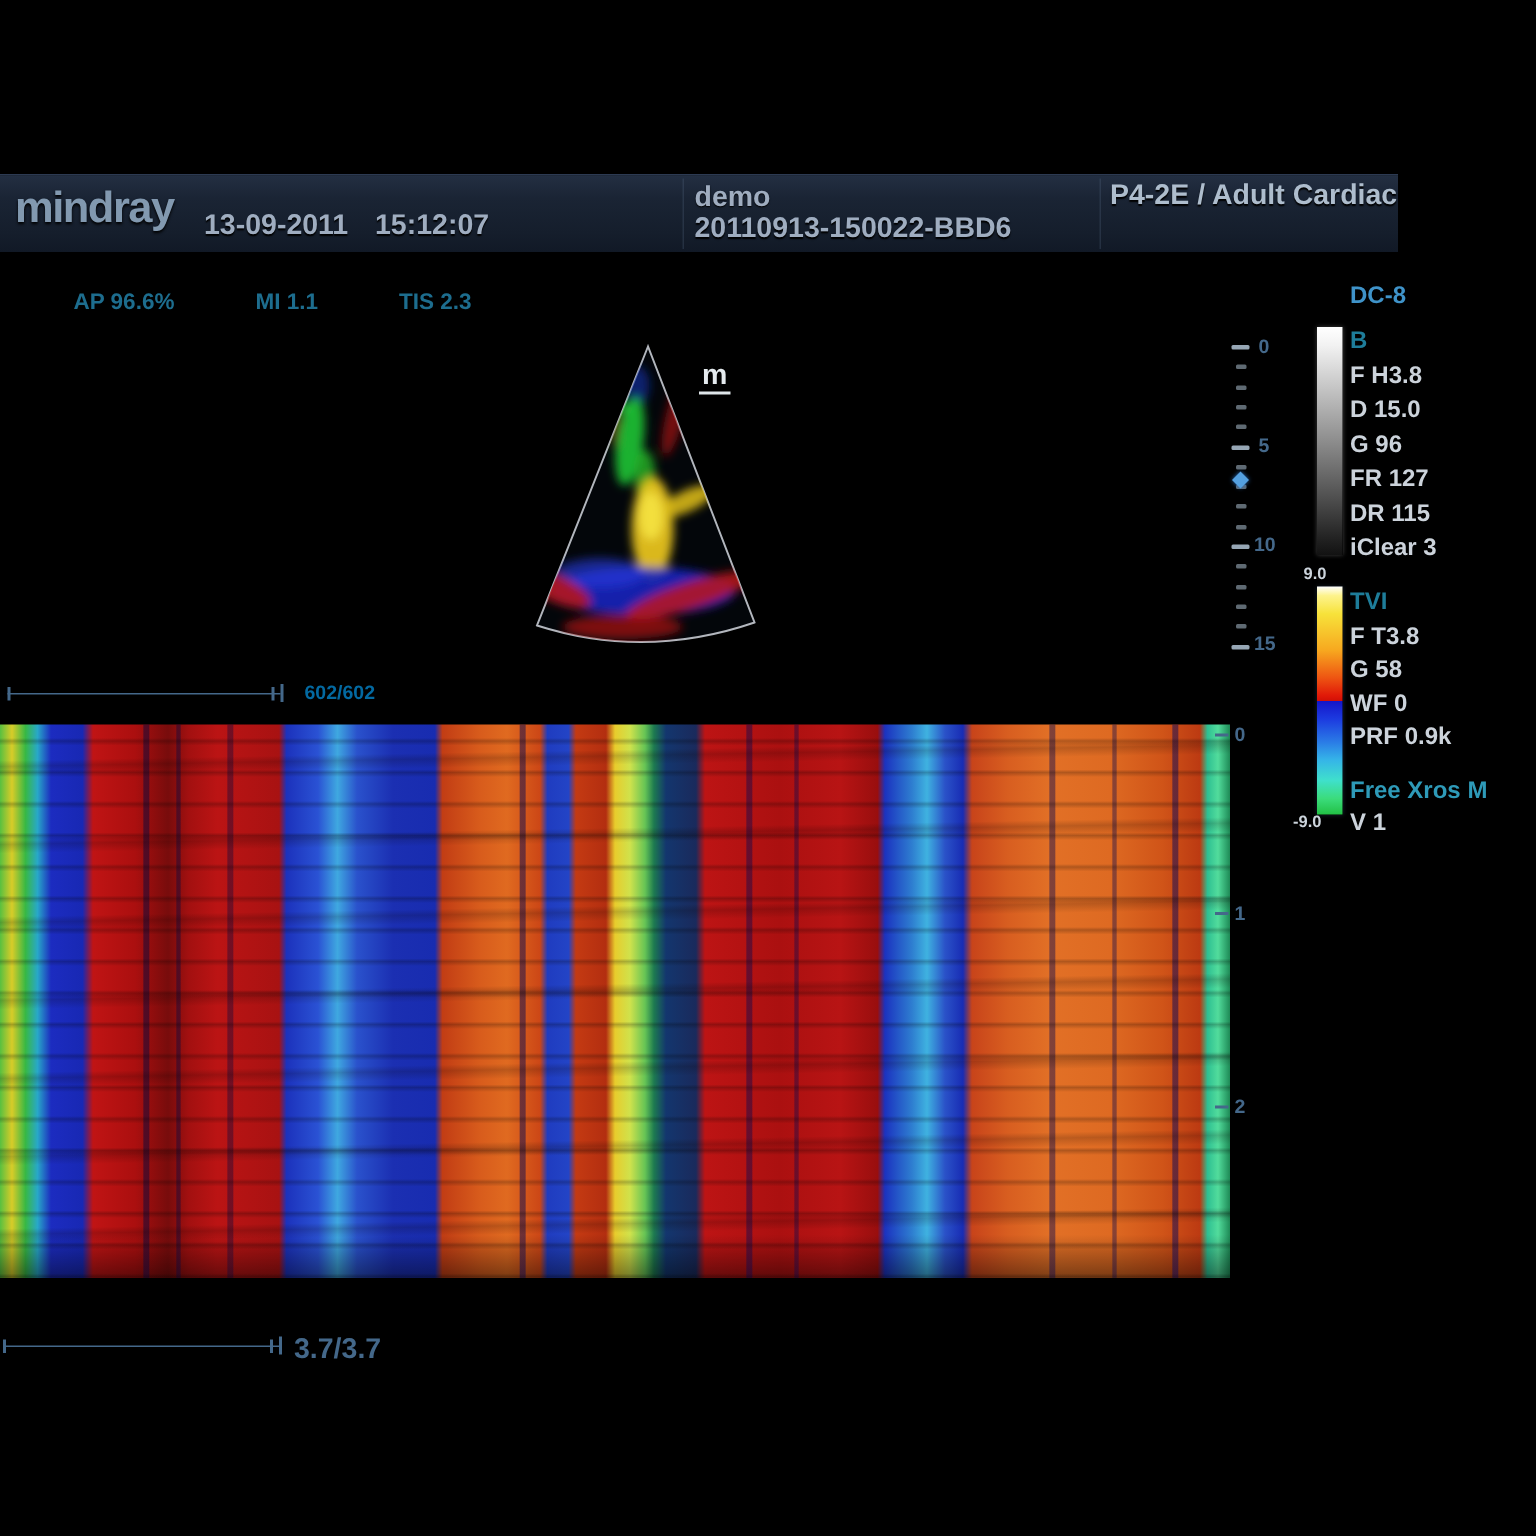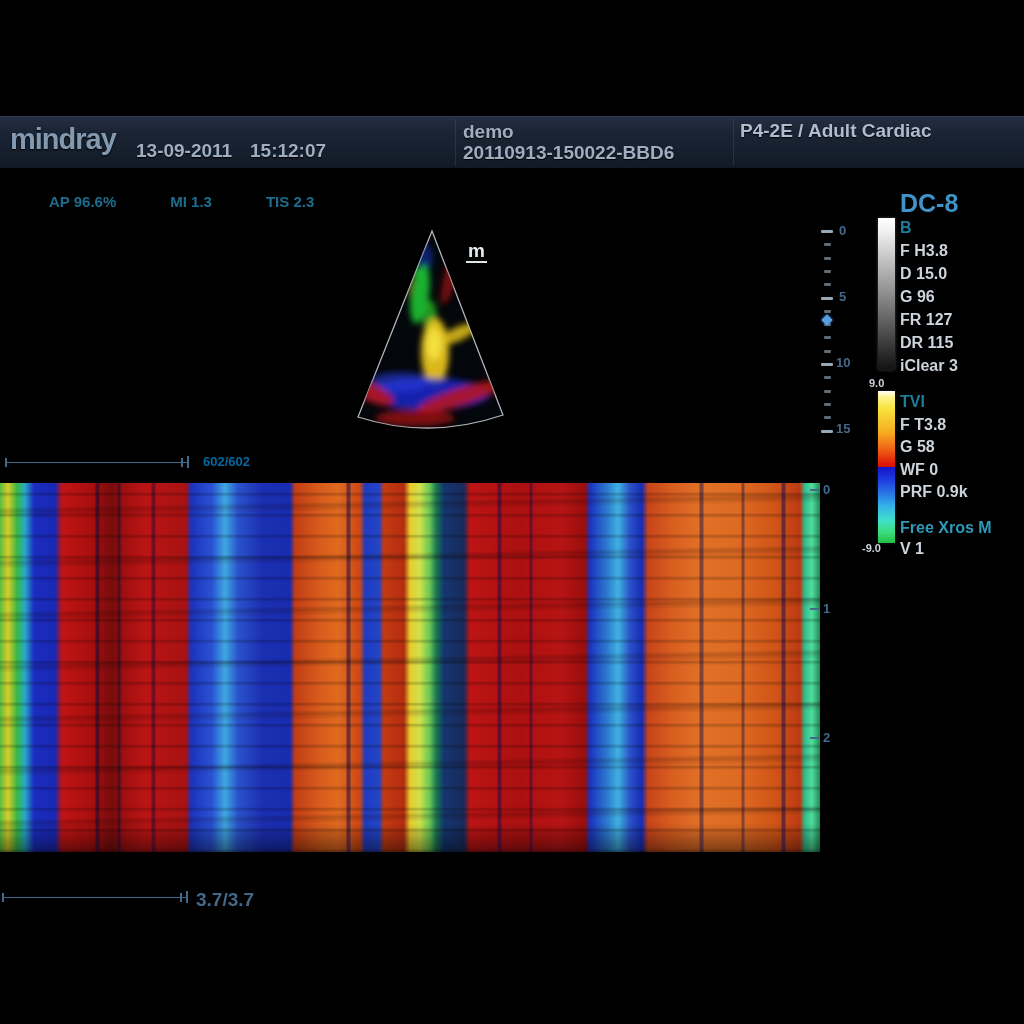--- a/index.html
+++ b/index.html
@@ -1,39 +1,39 @@
 <!DOCTYPE html>
 <html><head>
 <meta charset="utf-8">
 <style>
   html,body{margin:0;padding:0;background:#000;}
   body{width:1024px;height:1024px;position:relative;overflow:hidden;
        font-family:"Liberation Sans",sans-serif;}
   .abs{position:absolute;}
 
   
-  .header-bar{left:0;top:116px;width:1024px;height:51px;
+  .header-bar{left:0;top:116px;width:932px;height:51px;
     background:linear-gradient(180deg,#232f42 0%,#1a2434 30%,#151e2c 75%,#111926 100%);
     border-top:1px solid #2c3a52;}
   .logo{left:10px;top:6px;font-size:29px;font-weight:bold;letter-spacing:-1px;
     color:#8299b0;text-shadow:0 1px 2px #000;}
   .hdr-txt{font-size:19px;font-weight:bold;color:#9fadc0;text-shadow:0 1px 1px #000;white-space:nowrap;}
   .hdr-date{left:136px;top:23px;}
   .hdr-time{left:250px;top:23px;}
   .hdr-patient{left:463px;top:4px;}
   .hdr-id{left:463px;top:25px;}
   .hdr-probe{left:740px;top:3px;color:#aebdcd;}
   .hdr-div{top:2px;width:1px;height:47px;background:rgba(90,110,140,0.25);}
 
   
   .acoustic{left:8px;top:193px;font-size:15px;font-weight:bold;color:#1d6d8e;white-space:nowrap;}
   .acoustic span{margin-right:13px;margin-left:41px;}
 
   
-  .dc8{left:900px;top:189px;font-size:25px;font-weight:bold;color:#3f93c9;}
+  .dc8{left:900px;top:189px;font-size:16px;font-weight:bold;color:#3f93c9;}
   .param-col{font-size:16px;font-weight:bold;color:#ccd3db;line-height:23px;white-space:nowrap;}
   .b-params{left:900px;top:216px;}
   .tvi-params{left:900px;top:391px;line-height:22.5px;}
   .teal{color:#1e7d9a;}
   .fxm-label{left:900px;top:519px;font-size:16px;font-weight:bold;color:#2e9ab8;}
   .fxm-params{left:900px;top:540px;font-size:16px;font-weight:bold;color:#ccd3db;}
 
   .graybar{left:878px;top:218px;width:17px;height:152px;
     background:linear-gradient(180deg,#ffffff 0%,#f2f2f2 8%,#c9c9c9 25%,#8d8d8d 50%,#4f4f4f 75%,#242424 92%,#121212 100%);
     box-shadow:0 0 3px rgba(255,255,255,0.25);}
@@ -113,21 +113,21 @@
   <div class="abs hdr-div" style="left:733px;"></div>
   <div class="abs logo">mindray</div>
   <div class="abs hdr-txt hdr-date">13-09-2011</div>
   <div class="abs hdr-txt hdr-time">15:12:07</div>
   <div class="abs hdr-txt hdr-patient">demo</div>
   <div class="abs hdr-txt hdr-id">20110913-150022-BBD6</div>
   <div class="abs hdr-txt hdr-probe">P4-2E / Adult Cardiac</div>
 </div>
 
 <div class="abs acoustic">
-  <span>AP 96.6%</span><span>MI 1.3</span><span>TIS 2.3</span>
+  <span>AP 96.6%</span><span>MI 1.1</span><span>TIS 2.3</span>
 </div>
 
 <div class="abs sector-wrap">
   <svg width="200" height="220" viewBox="0 0 200 220">
     <defs>
       <clipPath id="wedge">
           <path d="M92,9 L18,195 Q90,218 163,193 Z"></path>
         </clipPath>
       <filter id="blur" x="-30%" y="-30%" width="160%" height="160%">
         <feGaussianBlur stdDeviation="3.2"></feGaussianBlur>

